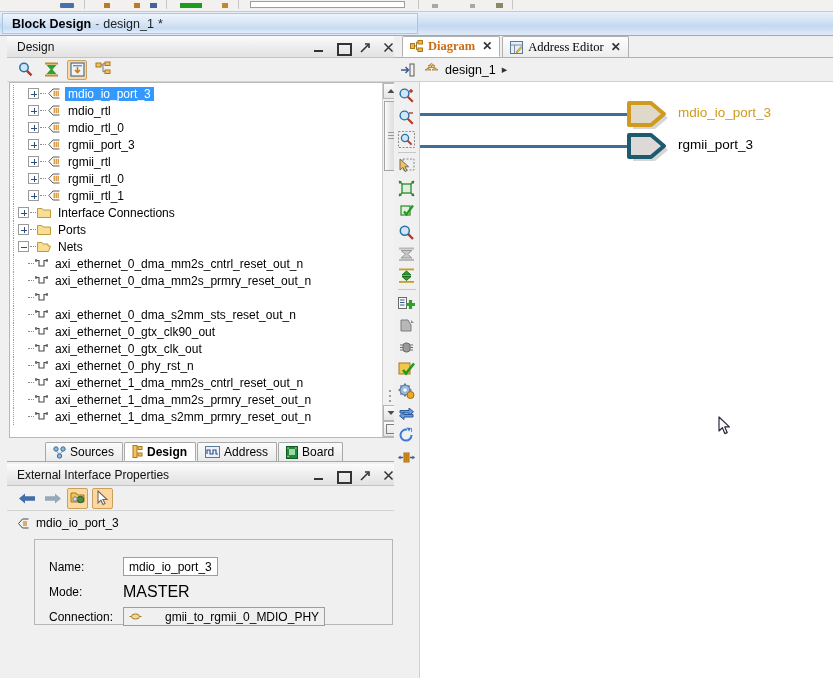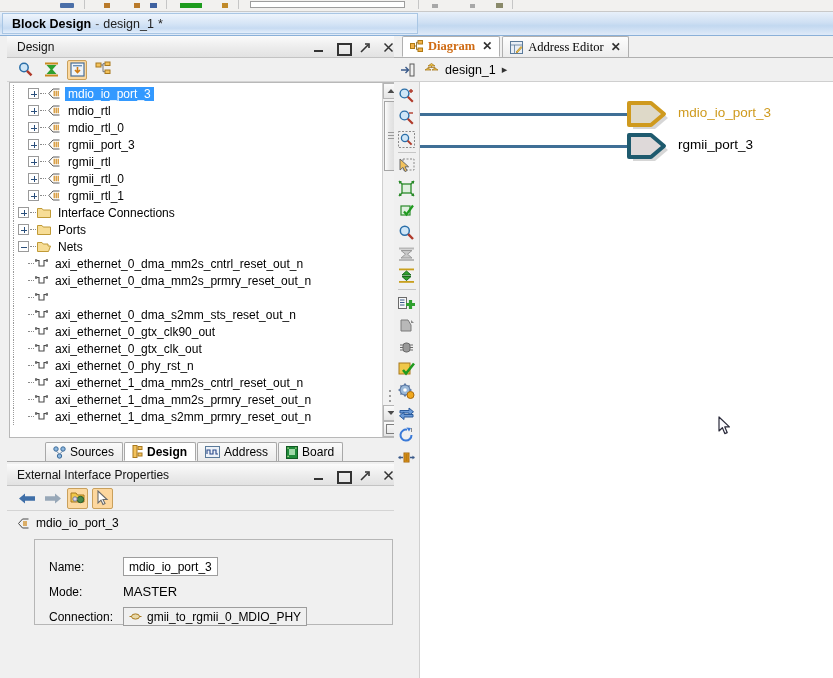--- a/index.html
+++ b/index.html
@@ -150,22 +150,22 @@
     background:#f0f0f0; border:1px solid #b6b6b6;
     height: 86px;
     padding: 14px 0 0 14px;
   }
   .prow { display:flex; align-items:center; height:25px; font-size:12px; }
   .plabel { width: 74px; color:#000; }
   .pfield {
     background:#fff; border:1px solid #9d9d9d; height:19px;
     display:flex; align-items:center; padding:0 5px; font-size:12px;
   }
-  .pfield.conn { gap:5px; background:#f0f0f0; }
-  .pvalue { font-size:13px; }
+  .pfield.conn { gap:23px; background:#f0f0f0; }
+  .pvalue { font-size:16px; }
 
   
   .right-col { position:absolute; left:394px; top:36px; width:439px; height:642px; background:#f0f0f0; }
   .rtabs {
     height: 22px; display:flex; align-items:flex-end; padding-left:8px;
     background:#f0f0f0; border-bottom:1px solid #b0b0b0;
   }
   .rtab {
     height:21px; display:flex; align-items:center; gap:5px; padding:0 7px;
     border:1px solid #b0b0b0; border-bottom:none; margin-right:2px;

